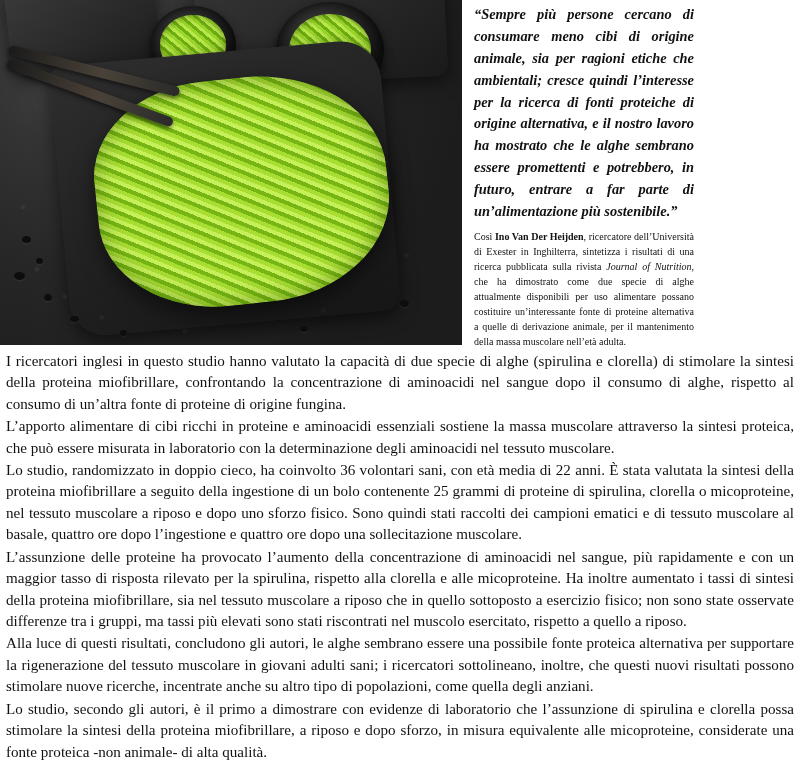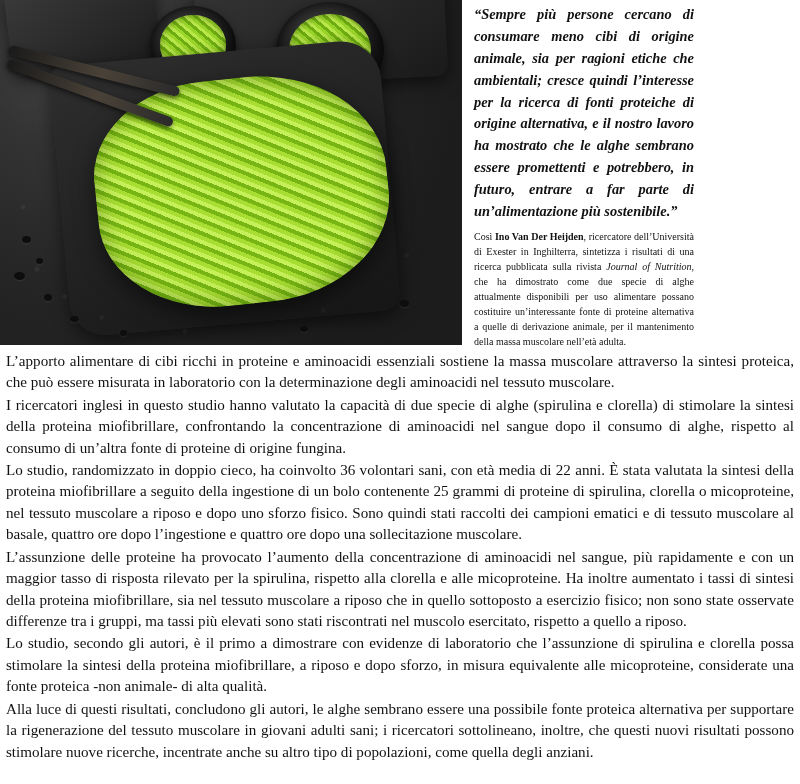--- a/index.html
+++ b/index.html
@@ -209,21 +209,21 @@
     </div>
 
     <div class="quote-col">
       <p class="pullquote">“Sempre più persone cercano di consumare meno cibi di origine animale, sia per ragioni etiche che ambientali; cresce quindi l’interesse per la ricerca di fonti proteiche di origine alternativa, e il nostro lavoro ha mostrato che le alghe sembrano essere promettenti e potrebbero, in futuro, entrare a far parte di un’alimentazione più sostenibile.”</p>
       <p class="lead"><span>Così </span><b>Ino Van Der Heijden</b><span>, ricercatore dell’Università di Exester in Inghilterra, sintetizza i risultati di una ricerca pubblicata sulla rivista </span><i>Journal of Nutrition</i><span>, che ha dimostrato come due specie di alghe attualmente disponibili per uso alimentare possano costituire un’interessante fonte di proteine alternativa a quelle di derivazione animale, per il mantenimento della massa muscolare nell’età adulta.</span></p>
     </div>
 
   </div>
 
   <div class="body-wrap">
+    <p class="para">I ricercatori inglesi in questo studio hanno valutato la capacità di due specie di alghe (spirulina e clorella) di stimolare la sintesi della proteina miofibrillare, confrontando la concentrazione di aminoacidi nel sangue dopo il consumo di alghe, rispetto al consumo di un’altra fonte di proteine di origine fungina.</p>
     <p class="para">L’apporto alimentare di cibi ricchi in proteine e aminoacidi essenziali sostiene la massa muscolare  attraverso la sintesi proteica, che può essere misurata in laboratorio con la determinazione degli aminoacidi nel tessuto muscolare.</p>
-    <p class="para">I ricercatori inglesi in questo studio hanno valutato la capacità di due specie di alghe (spirulina e clorella) di stimolare la sintesi della proteina miofibrillare, confrontando la concentrazione di aminoacidi nel sangue dopo il consumo di alghe, rispetto al consumo di un’altra fonte di proteine di origine fungina.</p>
     <p class="para">Lo studio, randomizzato in doppio cieco, ha coinvolto 36 volontari sani, con età media di 22 anni. È stata valutata la sintesi della proteina miofibrillare a seguito della ingestione di un bolo contenente 25 grammi di proteine di spirulina, clorella o micoproteine, nel tessuto muscolare a riposo e dopo uno sforzo fisico. Sono quindi stati raccolti dei campioni ematici e di tessuto muscolare al basale, quattro ore dopo l’ingestione e quattro ore dopo una sollecitazione muscolare.</p>
     <p class="para">L’assunzione delle proteine ha provocato l’aumento della concentrazione di aminoacidi nel sangue, più rapidamente e con un maggior tasso di risposta rilevato per la spirulina, rispetto alla clorella e alle micoproteine. Ha inoltre aumentato i tassi di sintesi della proteina miofibrillare, sia nel tessuto muscolare a riposo che in quello sottoposto a esercizio fisico; non sono state osservate differenze tra i gruppi, ma tassi più elevati sono stati riscontrati nel muscolo esercitato, rispetto a quello a riposo.</p>
+    <p class="para">Alla luce di questi risultati, concludono gli autori, le alghe sembrano essere una possibile fonte proteica alternativa per supportare la rigenerazione del tessuto muscolare in giovani adulti sani; i ricercatori sottolineano, inoltre, che questi nuovi risultati possono stimolare nuove ricerche, incentrate anche su altro tipo di popolazioni, come quella degli anziani.</p>
     <p class="para">Lo studio, secondo gli autori, è il primo a dimostrare con evidenze di laboratorio che l’assunzione di spirulina e clorella possa stimolare la sintesi della proteina miofibrillare, a riposo e dopo sforzo, in misura equivalente alle micoproteine, considerate una fonte proteica -non animale- di alta qualità.</p>
-    <p class="para">Alla luce di questi risultati, concludono gli autori, le alghe sembrano essere una possibile fonte proteica alternativa per supportare la rigenerazione del tessuto muscolare in giovani adulti sani; i ricercatori sottolineano, inoltre, che questi nuovi risultati possono stimolare nuove ricerche, incentrate anche su altro tipo di popolazioni, come quella degli anziani.</p>
   </div>
 
 </div>
 
 </body></html>

